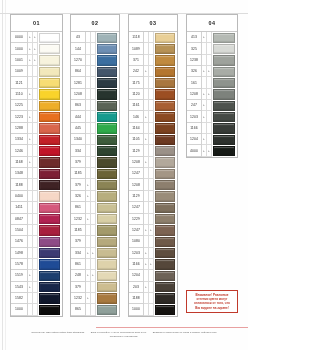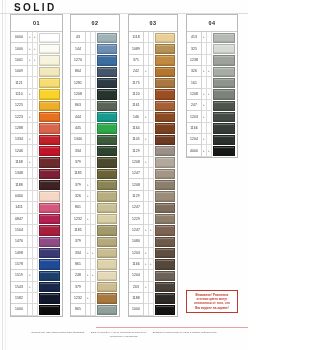--- a/index.html
+++ b/index.html
@@ -127,21 +127,20 @@
   }
 </style>
 </head>
 <body>
 
 <div class="page">
 
   <div class="edge-rule"></div>
   <div class="edge-rule2"></div>
 
-  <div class="title">SOLID</div>
   <div class="title-line"></div>
 
   <div class="columns" id="columns">
       <div class="col" style="left: 10px; width: 53px;">
         <div class="col-head">01</div>
         <div class="rows">
           <div class="row">
             <div class="code" style="width: 17px;">0000</div>
             <div class="mark" style="width: 5px;">+</div>
             <div class="mark" style="width: 5px;">+</div>

